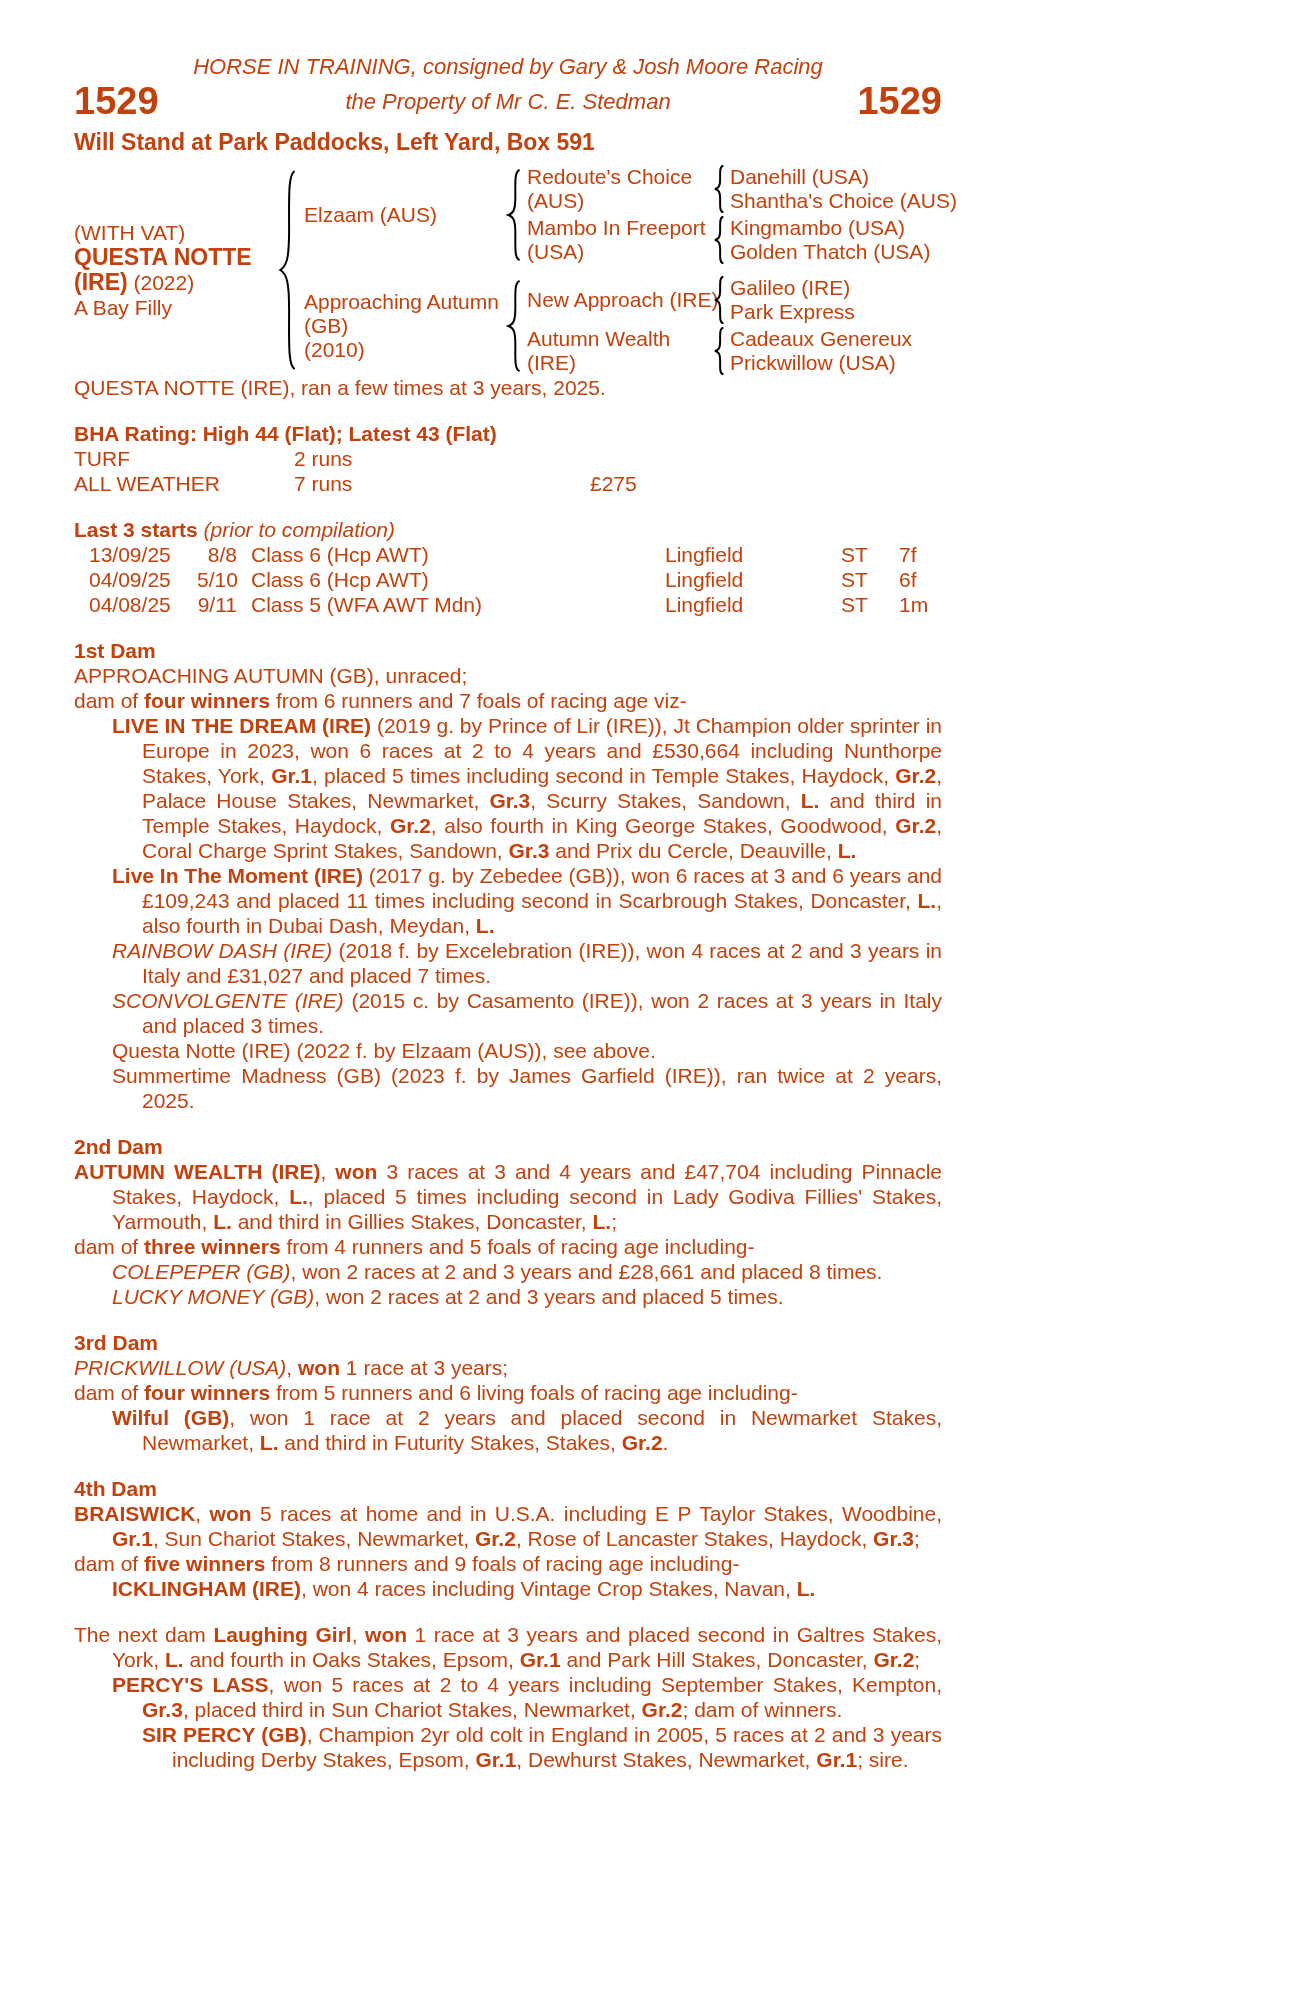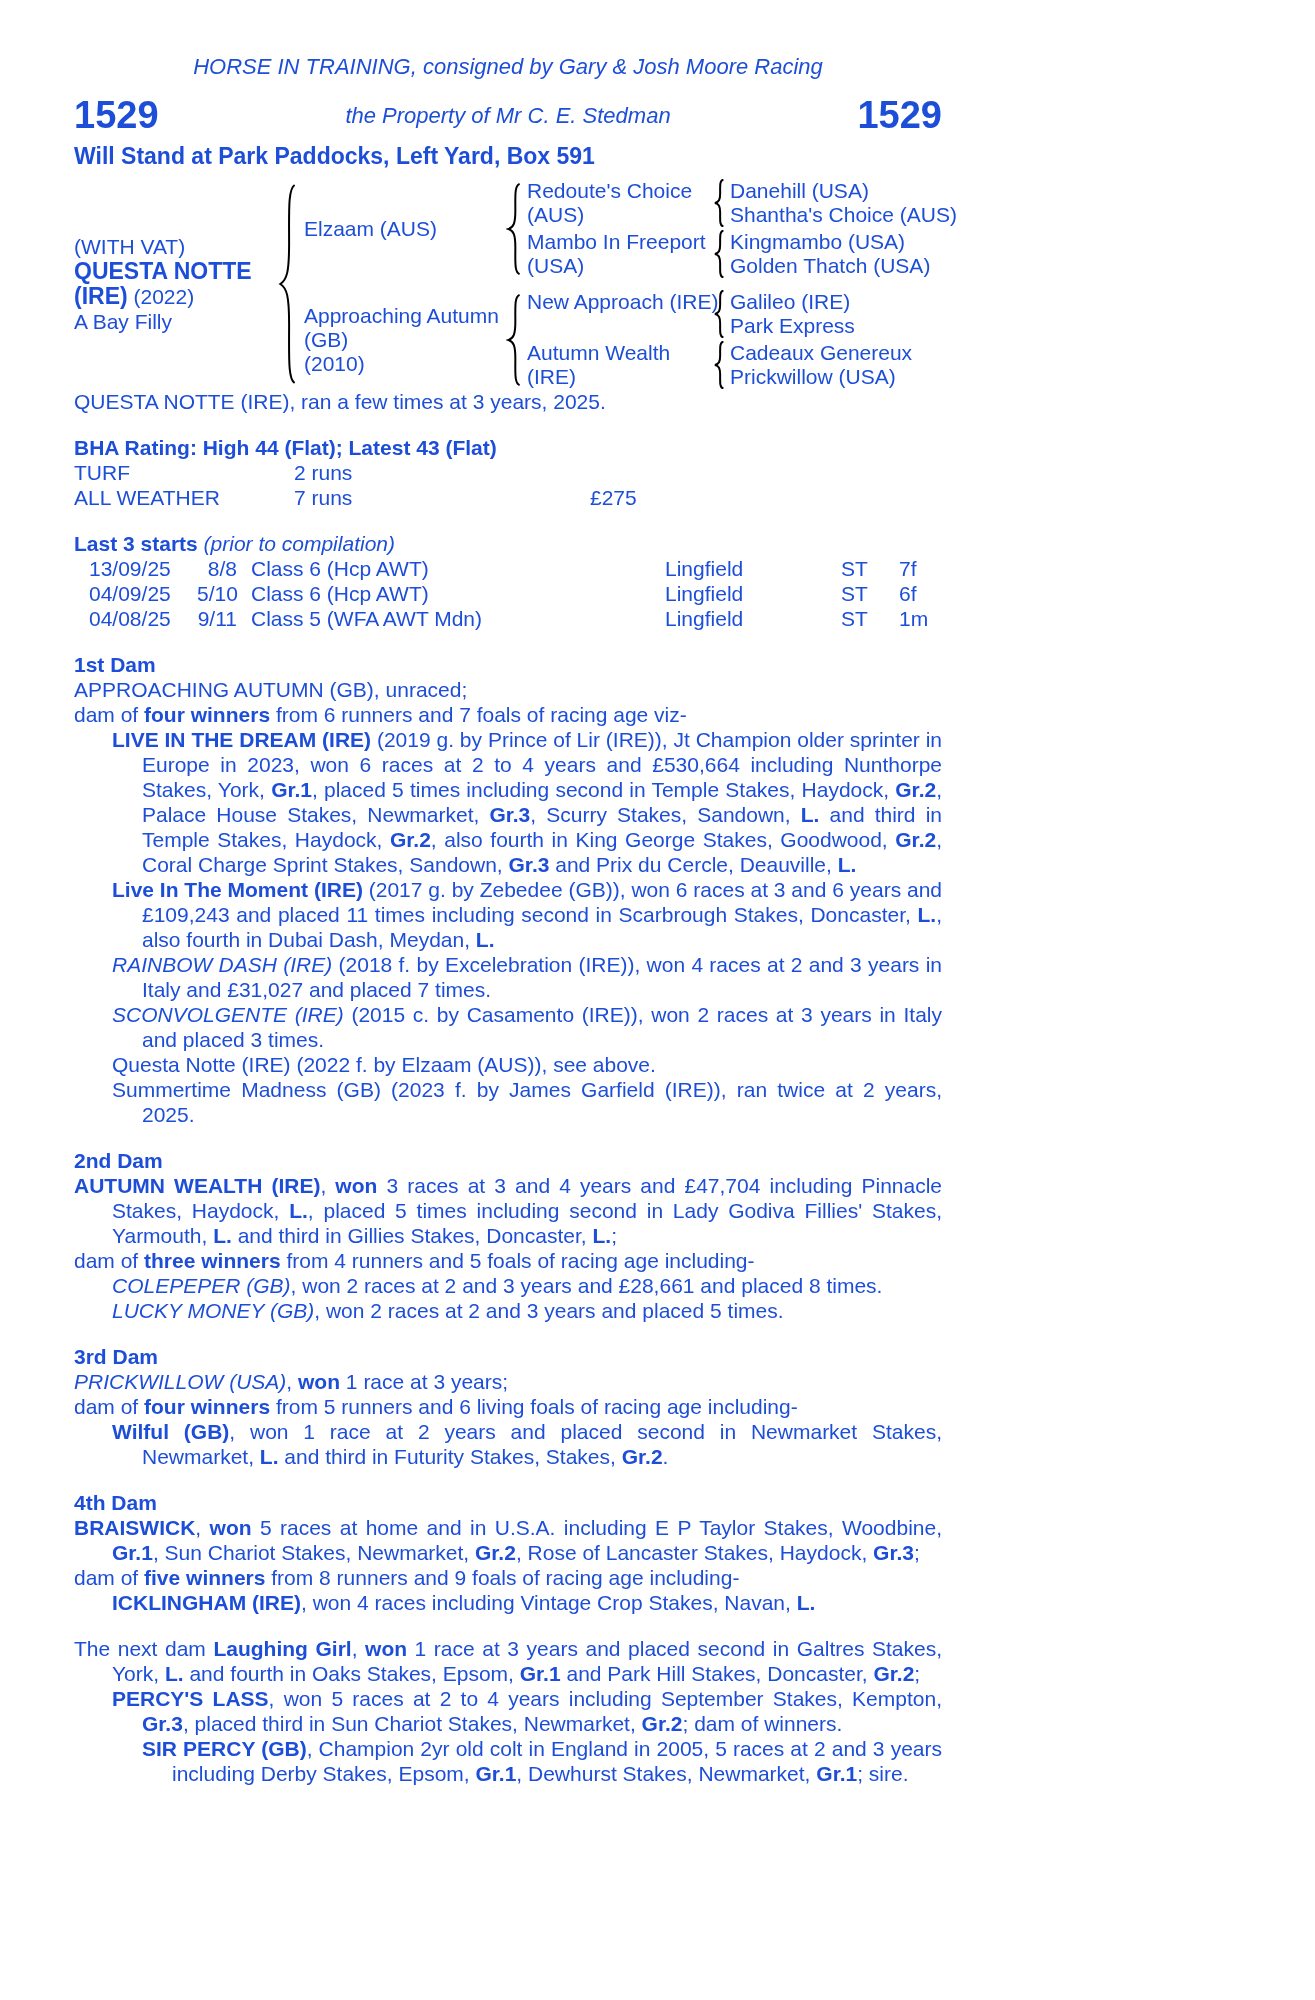--- a/index.html
+++ b/index.html
@@ -1,44 +1,44 @@
 <!DOCTYPE html>
 <html><head>
 <meta charset="utf-8">
 <style>
   html,body{margin:0;padding:0;background:#e8e8e8;}
   .page{
-    width:1315px;height:2000px;background:#ffffff;color:#1d4ed8;
+    width:1315px;height:2000px;background:#ffffff;color:#c2410c;
     font-family:"Liberation Sans", sans-serif;font-size:21px;line-height:25px;
     position:relative;overflow:hidden;
   }
   .content{width:868px;margin-left:74px;padding-top:54px;}
   .b{font-weight:700;}
   .i{font-style:italic;}
 
   
   .consign-line{text-align:center;font-style:italic;font-size:22px;}
-  .lot-row{display:flex;align-items:center;margin-top:16px;}
+  .lot-row{display:flex;align-items:center;margin-top:2px;}
   .lot-number{font-weight:700;font-size:38px;line-height:40px;width:120px;flex:none;}
   .lot-number.right{text-align:right;}
   .property-line{flex:1;text-align:center;font-style:italic;font-size:22px;}
   .stand-line{font-weight:700;font-size:23px;margin-top:9px;}
 
   
   .pedigree{display:flex;align-items:center;margin-top:10px;}
   .ped-subject{width:198px;flex:none;}
   .subj-name{font-weight:700;font-size:23px;}
   .subj-suffix{font-weight:700;font-size:23px;}
   .ped-name{white-space:pre;line-height:24px;}
   .ped-name.parent{width:198px;flex:none;}
   .ped-name.gp{width:182px;flex:none;}
   .ped-parents{display:flex;flex-direction:column;row-gap:12px;flex:none;}
   .ped-branch{display:flex;align-items:center;}
   .ped-gp-col{display:flex;flex-direction:column;row-gap:3px;}
-  .ped-group{display:flex;align-items:flex-start;}
+  .ped-group{display:flex;align-items:center;}
   .ped-ggp-col{display:flex;flex-direction:column;}
   .brace{flex:none;display:block;}
   .brace path{fill:none;stroke:#000;stroke-width:2;vector-effect:non-scaling-stroke;}
   .brace.big{width:22px;height:202px;margin:0 5px;}
   .brace.mid{width:17px;height:92px;margin:0 4px;}
   .brace.small{width:13px;height:48px;margin:0 4px;}
 
   
   .summary{margin:28px 0 0 0;}
   .bha{margin-top:21px;}

